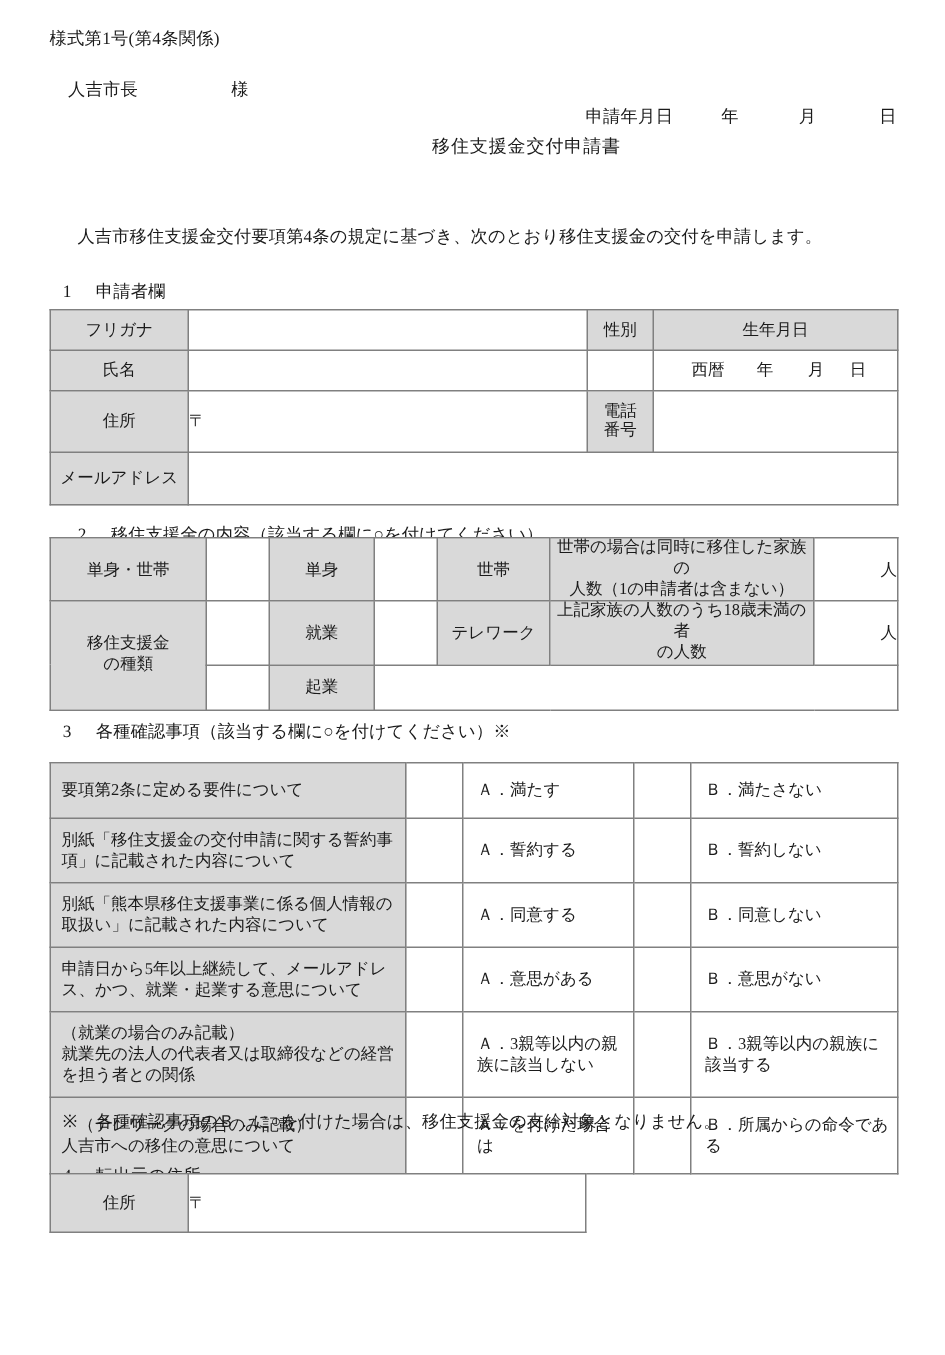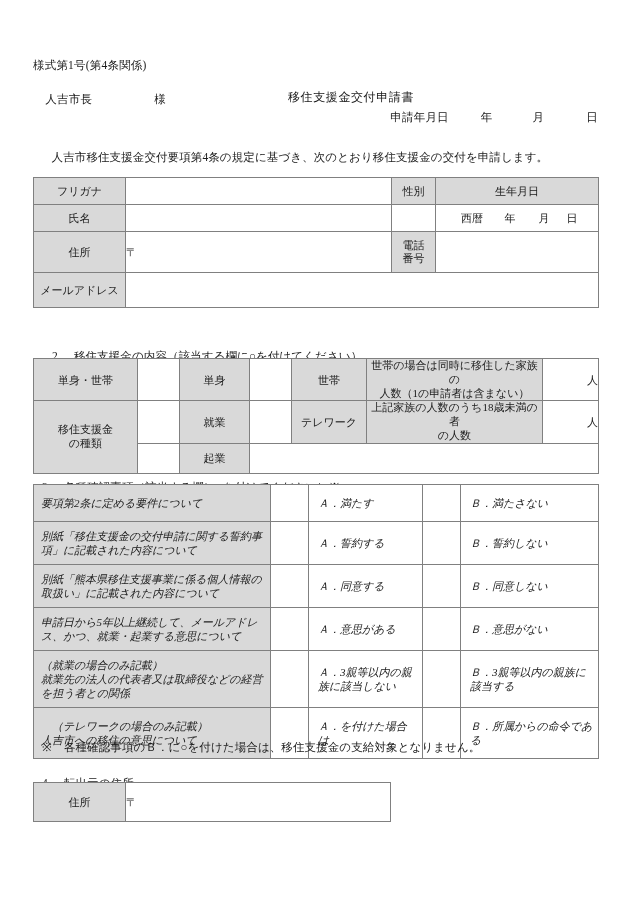--- a/index.html
+++ b/index.html
@@ -22,21 +22,20 @@
     padding: 0;
     box-sizing: border-box;
   }
 
   
   .hdr-line {
     position: absolute;
     font-size: 11.5px;
     white-space: pre;
     letter-spacing: 0.2px;
-    margin-top: 40px;
   }
   #form-code { left: 33px; top: 18px; }
   #addressee-row { left: 33px; top: 40px; }
   #addressee-name { display: inline-block; }
   #addressee-honorific { display: inline-block; margin-left: 62px; }
 
   #app-date-row { left: 378px; top: 58px; }
   #app-date-label { display: inline-block; }
   #app-date-year { display: inline-block; margin-left: 32px; }
   #app-date-month { display: inline-block; margin-left: 40px; }
@@ -105,37 +104,37 @@
   td.topleft {
     vertical-align: top;
     text-align: left;
     padding-left: 5px;
     padding-top: 2px;
   }
   td.dotted-bottom { border-bottom: 1px dotted #b0b0b0; }
   td.dotted-top { border-top: 1px dotted #b0b0b0; }
 
   
-  #table-applicant { left: 33px; top: 177px; width: 565px; }
+  #table-applicant { left: 33px; top: 206px; width: 565px; }
   #table-applicant td { height: 26px; }
   .dob-inline { display: block; white-space: pre; text-align: center; }
   .dob-inline span { display: inline-block; }
   .dob-era { width: 42px; }
   .dob-y { width: 34px; }
   .dob-m { width: 34px; }
   .dob-d { width: 22px; }
   .tel-stack { display: block; text-align: center; line-height: 1.15; }
 
   
   #table-grant { left: 33px; top: 358px; width: 565px; }
   #table-grant td { height: 29px; margin-top: 25px; }
   .cell-2line { display: block; text-align: center; line-height: 1.25; }
 
   
-  #table-confirm { left: 33px; top: 484px; width: 565px; font-style: italic; }
+  #table-confirm { left: 33px; top: 508px; width: 565px; }
   #table-confirm td.qlabel {
     text-align: left;
     padding: 3px 6px 3px 7px;
     vertical-align: middle;
   }
   #table-confirm td.optcell {
     text-align: left;
     padding: 3px 4px 3px 9px;
     vertical-align: middle;
   }

